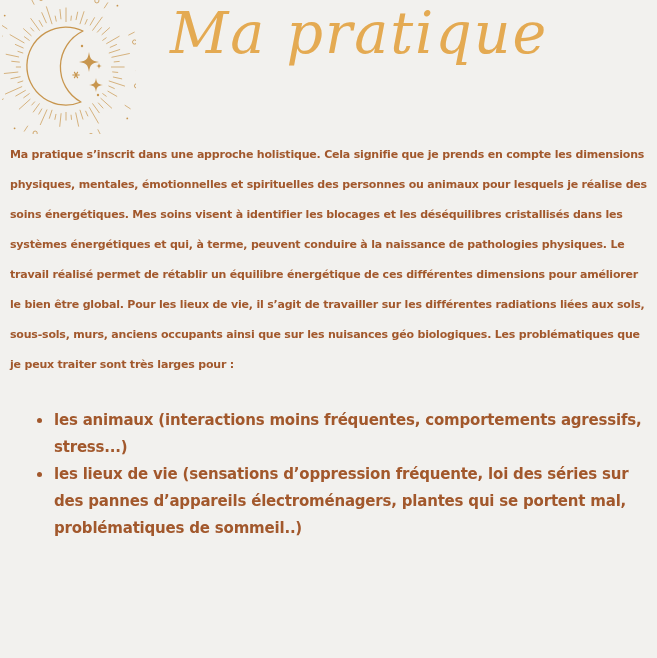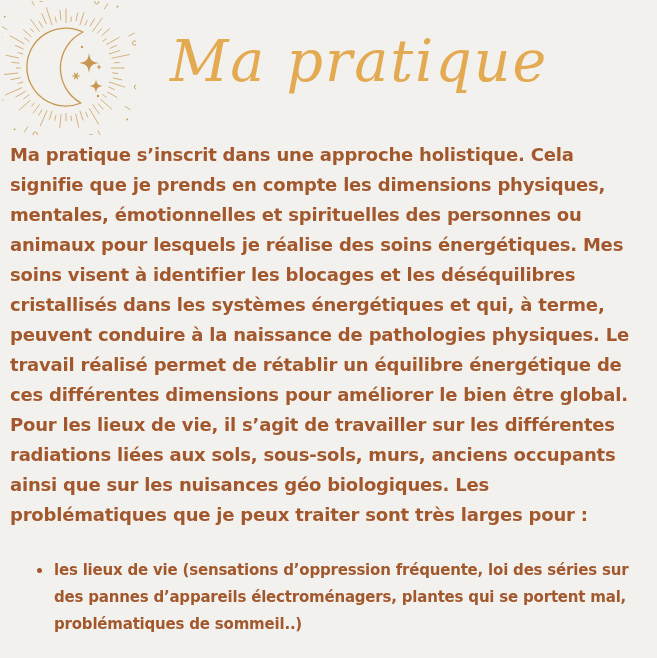--- a/index.html
+++ b/index.html
@@ -13,39 +13,38 @@
   body{background:var(--bg);}
   .page{
     width:657px;height:658px;
     background:var(--bg);
     overflow:hidden;
     font-family:"DejaVu Sans",sans-serif;
     color:var(--text);
   }
   .header{
     display:flex;
-    align-items:center;
     height:136px;
     padding-left:2px;
   }
   .icon-wrap{width:134px;height:134px;flex:none;}
   .icon-wrap svg{display:block;}
   .page-title{
     font-family:"DejaVu Serif",serif;
     font-style:italic;
     font-weight:400;
     font-size:57px;
     color:var(--accent);
     margin:0 0 14px 34px;
     letter-spacing:2px;
     white-space:nowrap;
   }
   .content{padding:0 10px;}
   .para{
-    font-size:18px;
+    font-size:11px;
     font-weight:600;
     line-height:30px;
     letter-spacing:-0.2px;
     margin:4px 0 0;
   }
   .problem-list{
     list-style:none;
     margin:27px 0 0;
     padding:0 0 0 44px;
   }
@@ -167,17 +166,18 @@
           <circle cx="96" cy="95" r="1.2" fill="#c8964e"></circle>
         </svg>
     </div>
     <h1 class="page-title">Ma pratique</h1>
   </div>
 
   <div class="content">
     <p class="para">Ma pratique s’inscrit dans une approche holistique. Cela signifie que je prends en compte les dimensions physiques, mentales, émotionnelles et spirituelles des personnes ou animaux pour lesquels je réalise des soins énergétiques. Mes soins visent à identifier les blocages et les déséquilibres cristallisés dans les systèmes énergétiques et qui, à terme, peuvent conduire à la naissance de pathologies physiques. Le travail réalisé permet de rétablir un équilibre énergétique de ces différentes dimensions pour améliorer le bien être global. Pour les lieux de vie, il s’agit de travailler sur les différentes radiations liées aux sols, sous-sols, murs, anciens occupants ainsi que sur les nuisances géo biologiques. Les problématiques que je peux traiter sont très larges pour :</p>
 
     <ul class="problem-list">
+      <li>les animaux (interactions moins fréquentes, comportements agressifs, stress...)</li>
       <li>les lieux de vie (sensations d’oppression fréquente, loi des séries sur des pannes d’appareils électroménagers, plantes qui se portent mal, problématiques de sommeil..)</li>
     </ul>
 
   </div>
 </div>
 
 </body></html>

